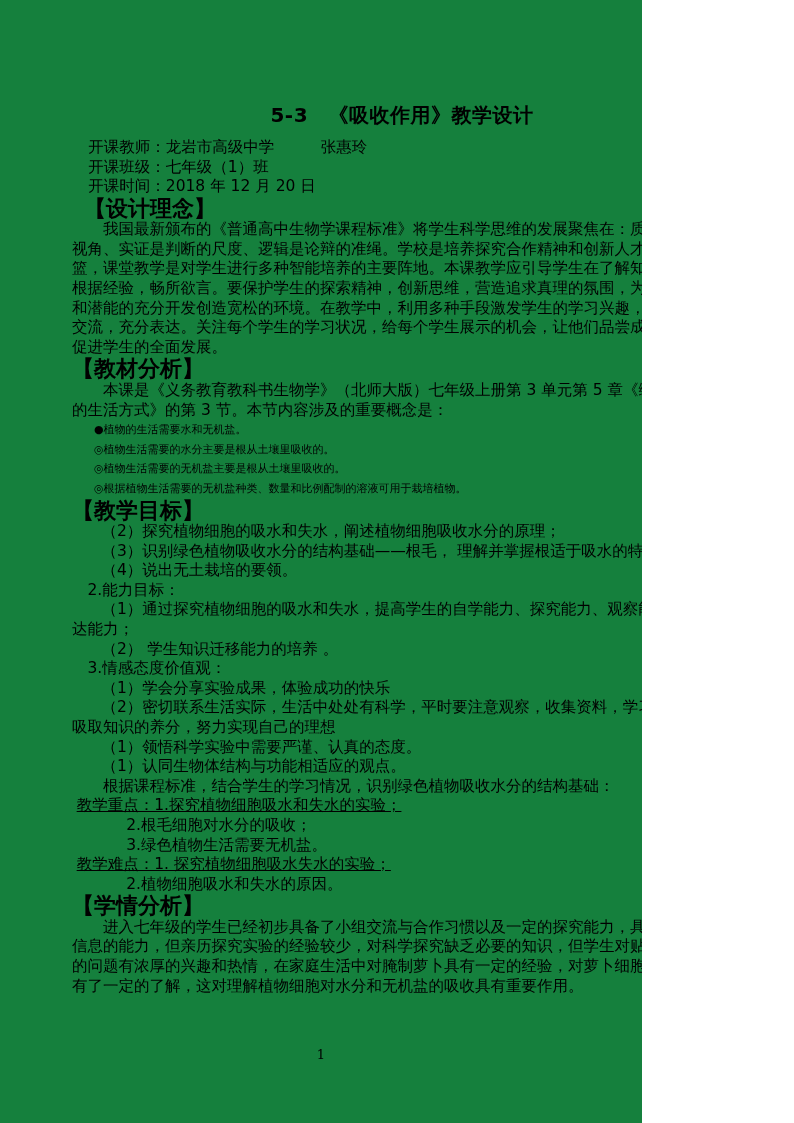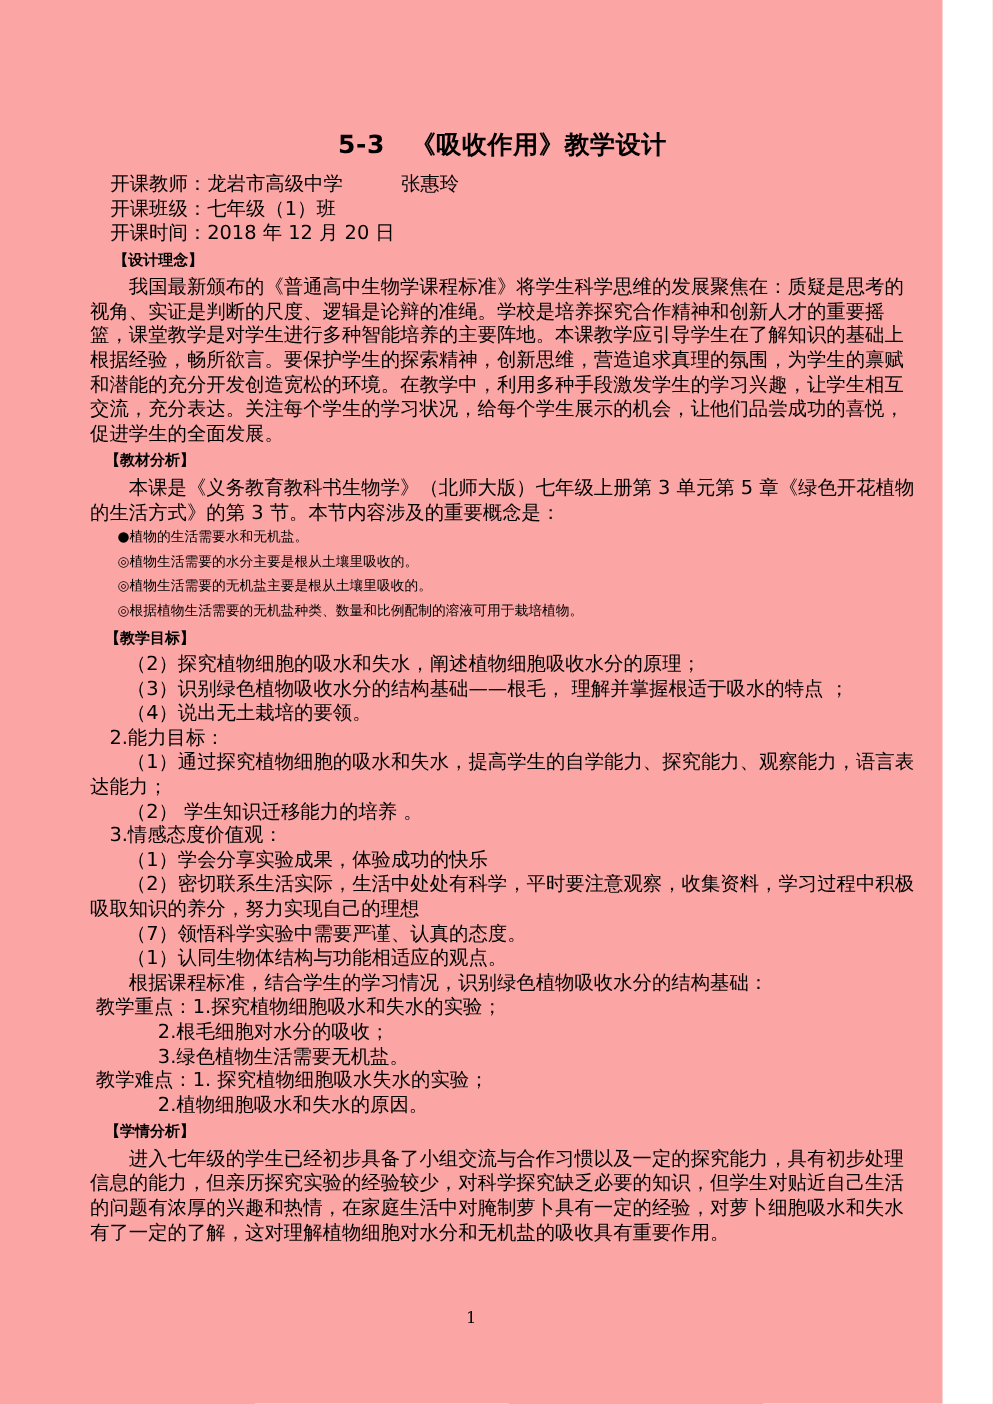--- a/index.html
+++ b/index.html
@@ -1,21 +1,21 @@
 <!DOCTYPE html>
 <html lang="zh"><head>
 <meta charset="utf-8">
 <style>
   * { box-sizing: border-box; }
   html, body { margin: 0; padding: 0; background: #ffffff; }
   .page {
     position: relative;
-    width: 754px;
+    width: 642px;
     height: 1123px;
-    background: #fca5a5;
+    background: #15803d;
     color: #000000;
     font-family: "DejaVu Sans", sans-serif;
     overflow: hidden;
   }
   .content {
     position: absolute;
     left: 72px;
     top: 102px;
     width: 660px;
   }
@@ -27,37 +27,36 @@
     margin: 0 0 10px 0;
     letter-spacing: 0.5px;
   }
   .line {
     font-size: 15.5px;
     line-height: 19.6px;
     word-break: break-all;
     white-space: pre-wrap;
   }
   .heading {
-    font-size: 12px;
+    font-size: 22px;
     font-weight: bold;
     line-height: 21.5px;
     padding: 1px 0;
-    margin-left: 12px;
   }
   .heading-indent { text-indent: 0.55em; }
   .para   { text-indent: 2em; }
   .meta   { text-indent: 1.05em; }
   .num    { text-indent: 1em; }
   .item   { text-indent: 1.9em; }
   .bullet {
     text-indent: 2em;
     font-family: "DejaVu Serif", serif;
     font-size: 11px;
   }
-  .plain  { text-indent: 0.3em; }
+  .plain  { text-indent: 0.3em; text-decoration: underline; }
   .sub    { text-indent: 3.5em; }
   .pageno {
     position: absolute;
     left: 0;
     right: 0;
     bottom: 61px;
     text-align: center;
     font-size: 13px;
     font-family: "DejaVu Serif", serif;
   }
@@ -83,21 +82,21 @@
         <div class="line heading">【教学目标】</div>
         <div class="line item">（2）探究植物细胞的吸水和失水，阐述植物细胞吸收水分的原理；</div>
         <div class="line item">（3）识别绿色植物吸收水分的结构基础——根毛， 理解并掌握根适于吸水的特点 ；</div>
         <div class="line item">（4）说出无土栽培的要领。</div>
         <div class="line num">2.能力目标：</div>
         <div class="line item">（1）通过探究植物细胞的吸水和失水，提高学生的自学能力、探究能力、观察能力，语言表达能力；</div>
         <div class="line item">（2） 学生知识迁移能力的培养 。</div>
         <div class="line num">3.情感态度价值观：</div>
         <div class="line item">（1）学会分享实验成果，体验成功的快乐</div>
         <div class="line item">（2）密切联系生活实际，生活中处处有科学，平时要注意观察，收集资料，学习过程中积极吸取知识的养分，努力实现自己的理想</div>
-        <div class="line item">（7）领悟科学实验中需要严谨、认真的态度。</div>
+        <div class="line item">（1）领悟科学实验中需要严谨、认真的态度。</div>
         <div class="line item">（1）认同生物体结构与功能相适应的观点。</div>
         <div class="line para">根据课程标准，结合学生的学习情况，识别绿色植物吸收水分的结构基础：</div>
         <div class="line plain">教学重点：1.探究植物细胞吸水和失水的实验；</div>
         <div class="line sub">2.根毛细胞对水分的吸收；</div>
         <div class="line sub">3.绿色植物生活需要无机盐。</div>
         <div class="line plain">教学难点：1. 探究植物细胞吸水失水的实验；</div>
         <div class="line sub">2.植物细胞吸水和失水的原因。</div>
         <div class="line heading">【学情分析】</div>
         <div class="line para">进入七年级的学生已经初步具备了小组交流与合作习惯以及一定的探究能力，具有初步处理信息的能力，但亲历探究实验的经验较少，对科学探究缺乏必要的知识，但学生对贴近自己生活的问题有浓厚的兴趣和热情，在家庭生活中对腌制萝卜具有一定的经验，对萝卜细胞吸水和失水有了一定的了解，这对理解植物细胞对水分和无机盐的吸收具有重要作用。</div>
       </div>

